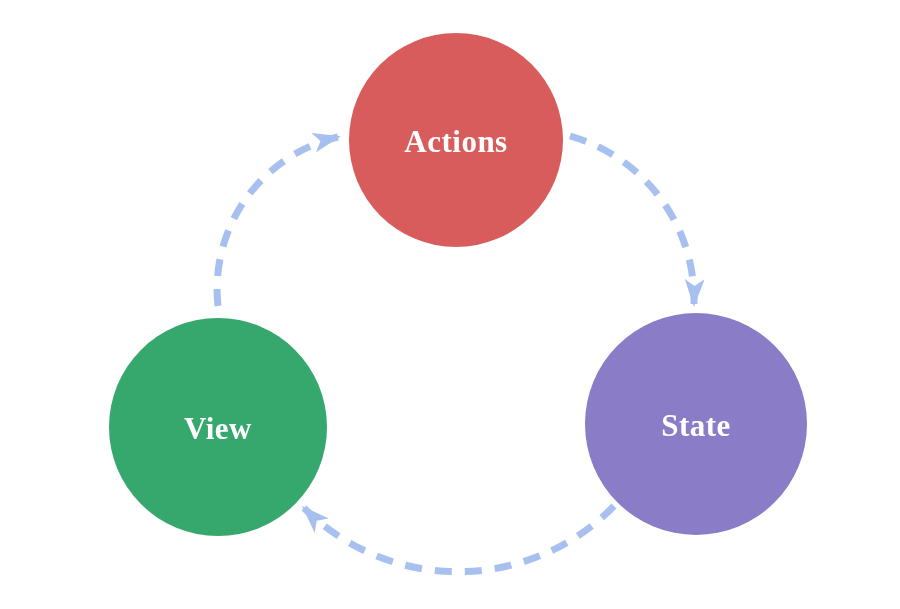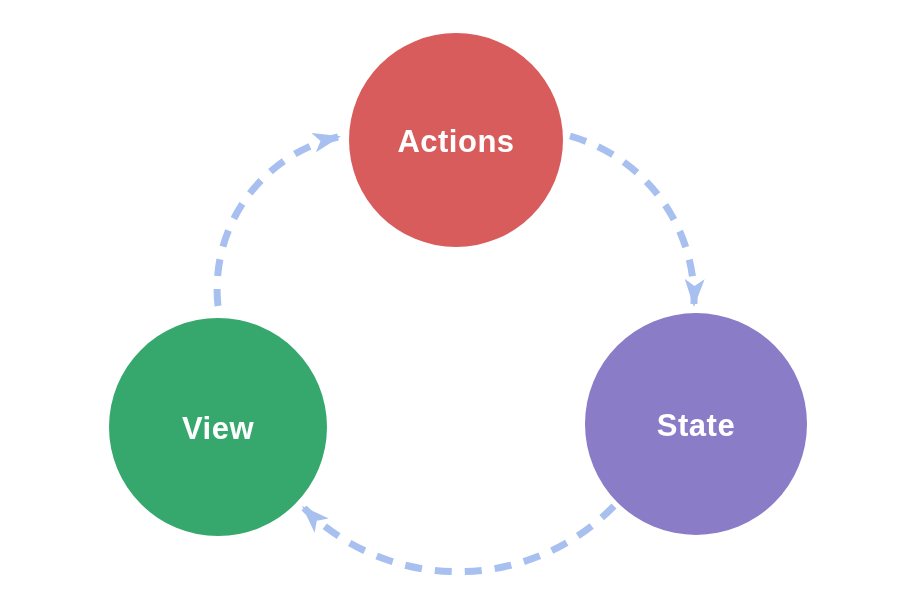--- a/index.html
+++ b/index.html
@@ -4,21 +4,21 @@
 <style>
   html, body {
     margin: 0;
     padding: 0;
     background: #ffffff;
   }
   .diagram-canvas {
     width: 900px;
     height: 609px;
     position: relative;
-    font-family: Liberation Sans, sans-serif;
+    font-family: Liberation Serif, serif;
   }
   svg { display: block; }
   .node-label {
     font-weight: 700;
     font-size: 31px;
     text-anchor: middle;
     dominant-baseline: central;
     letter-spacing: 0.5px;
   }
   .flow-arc {

